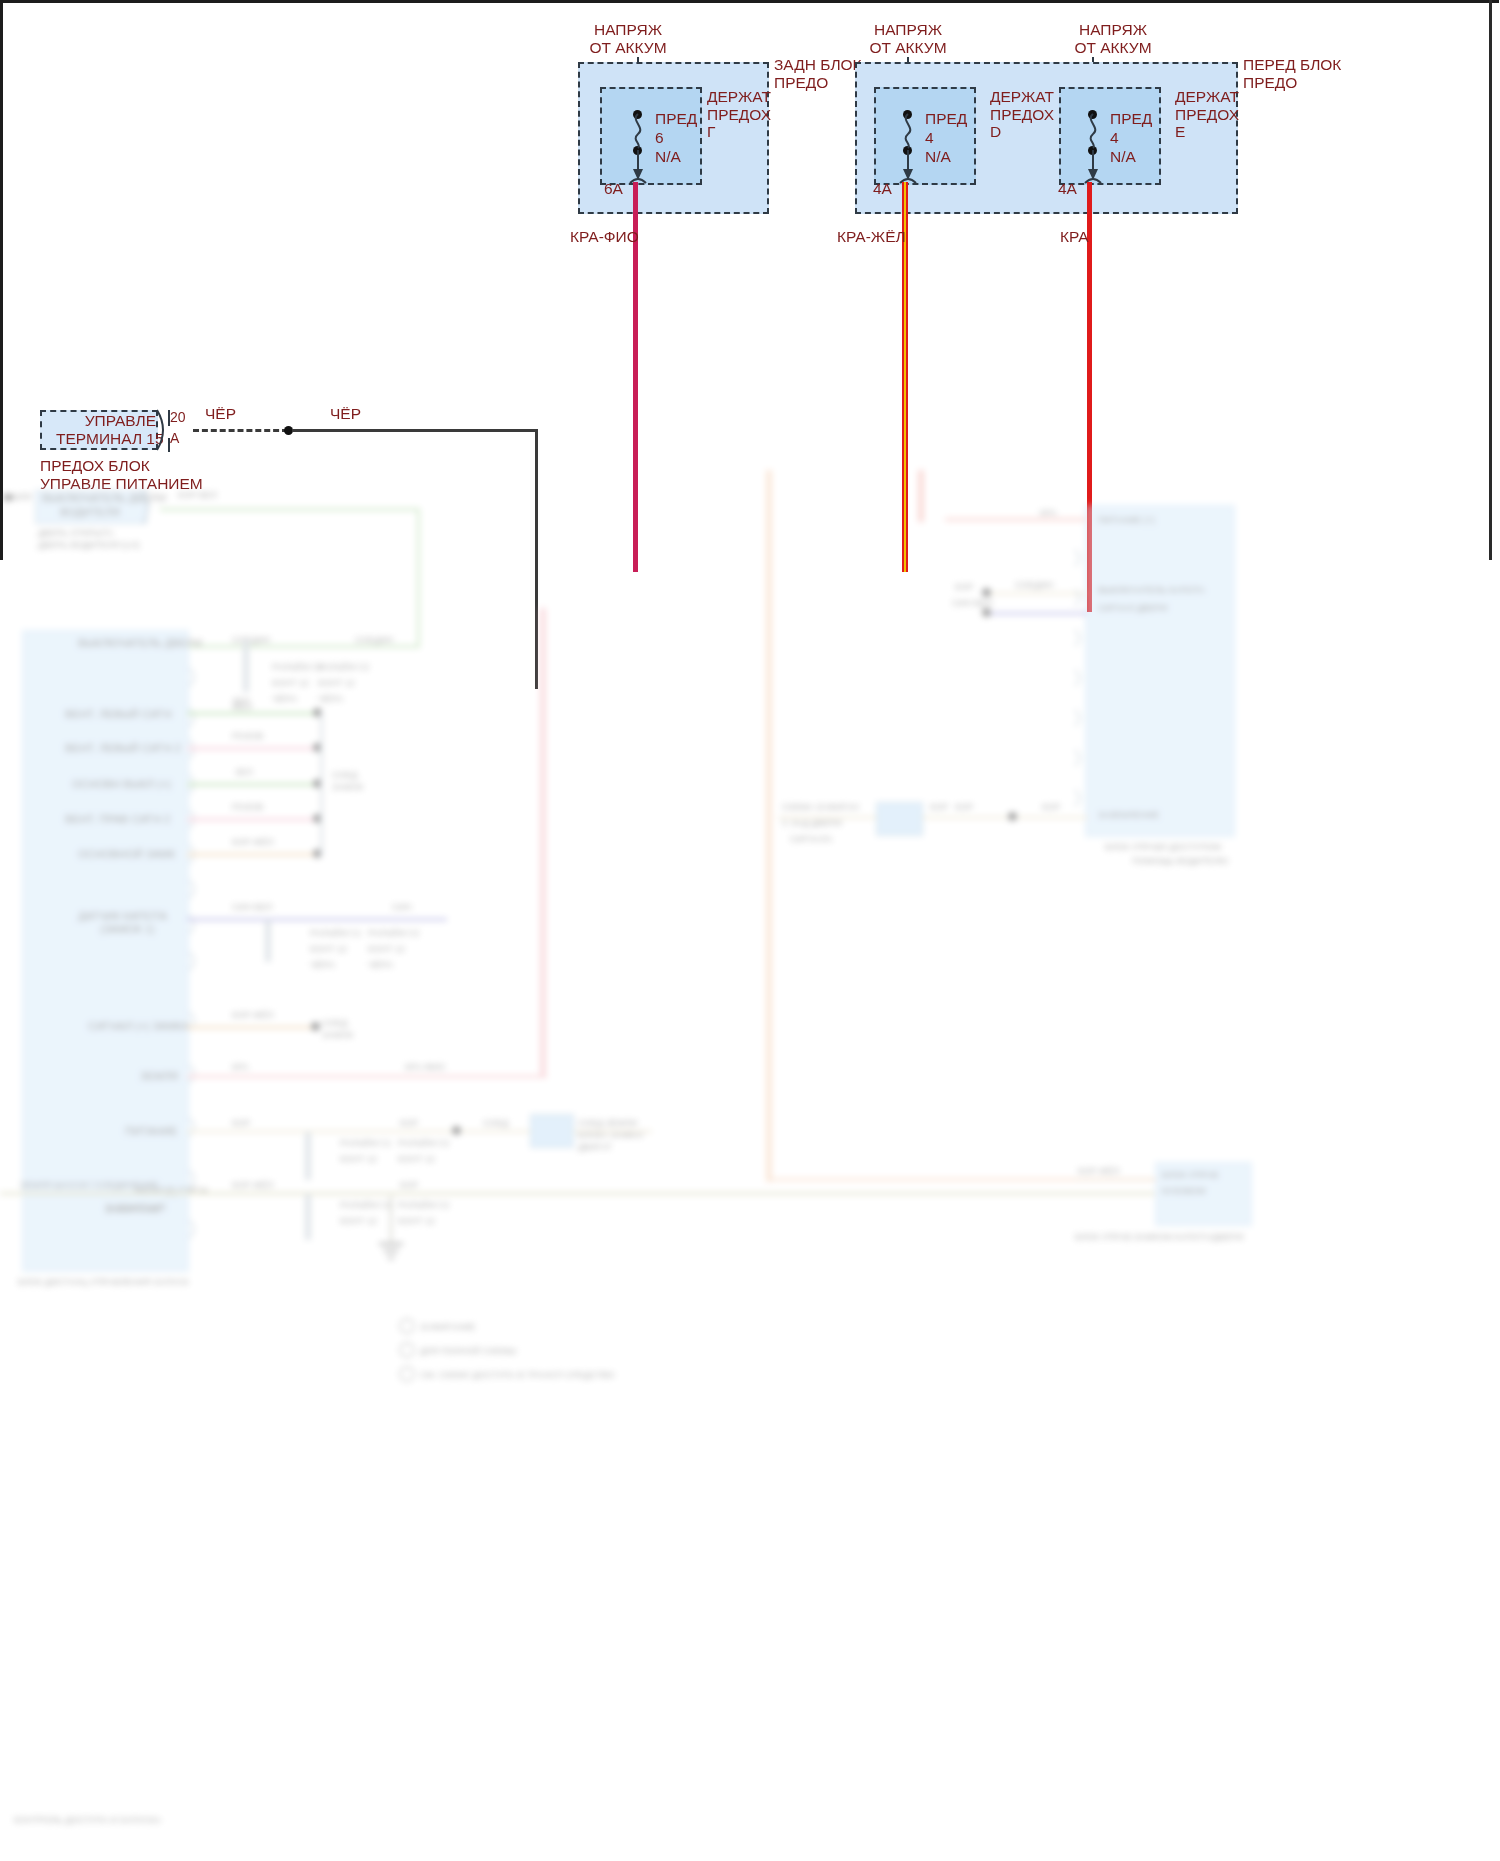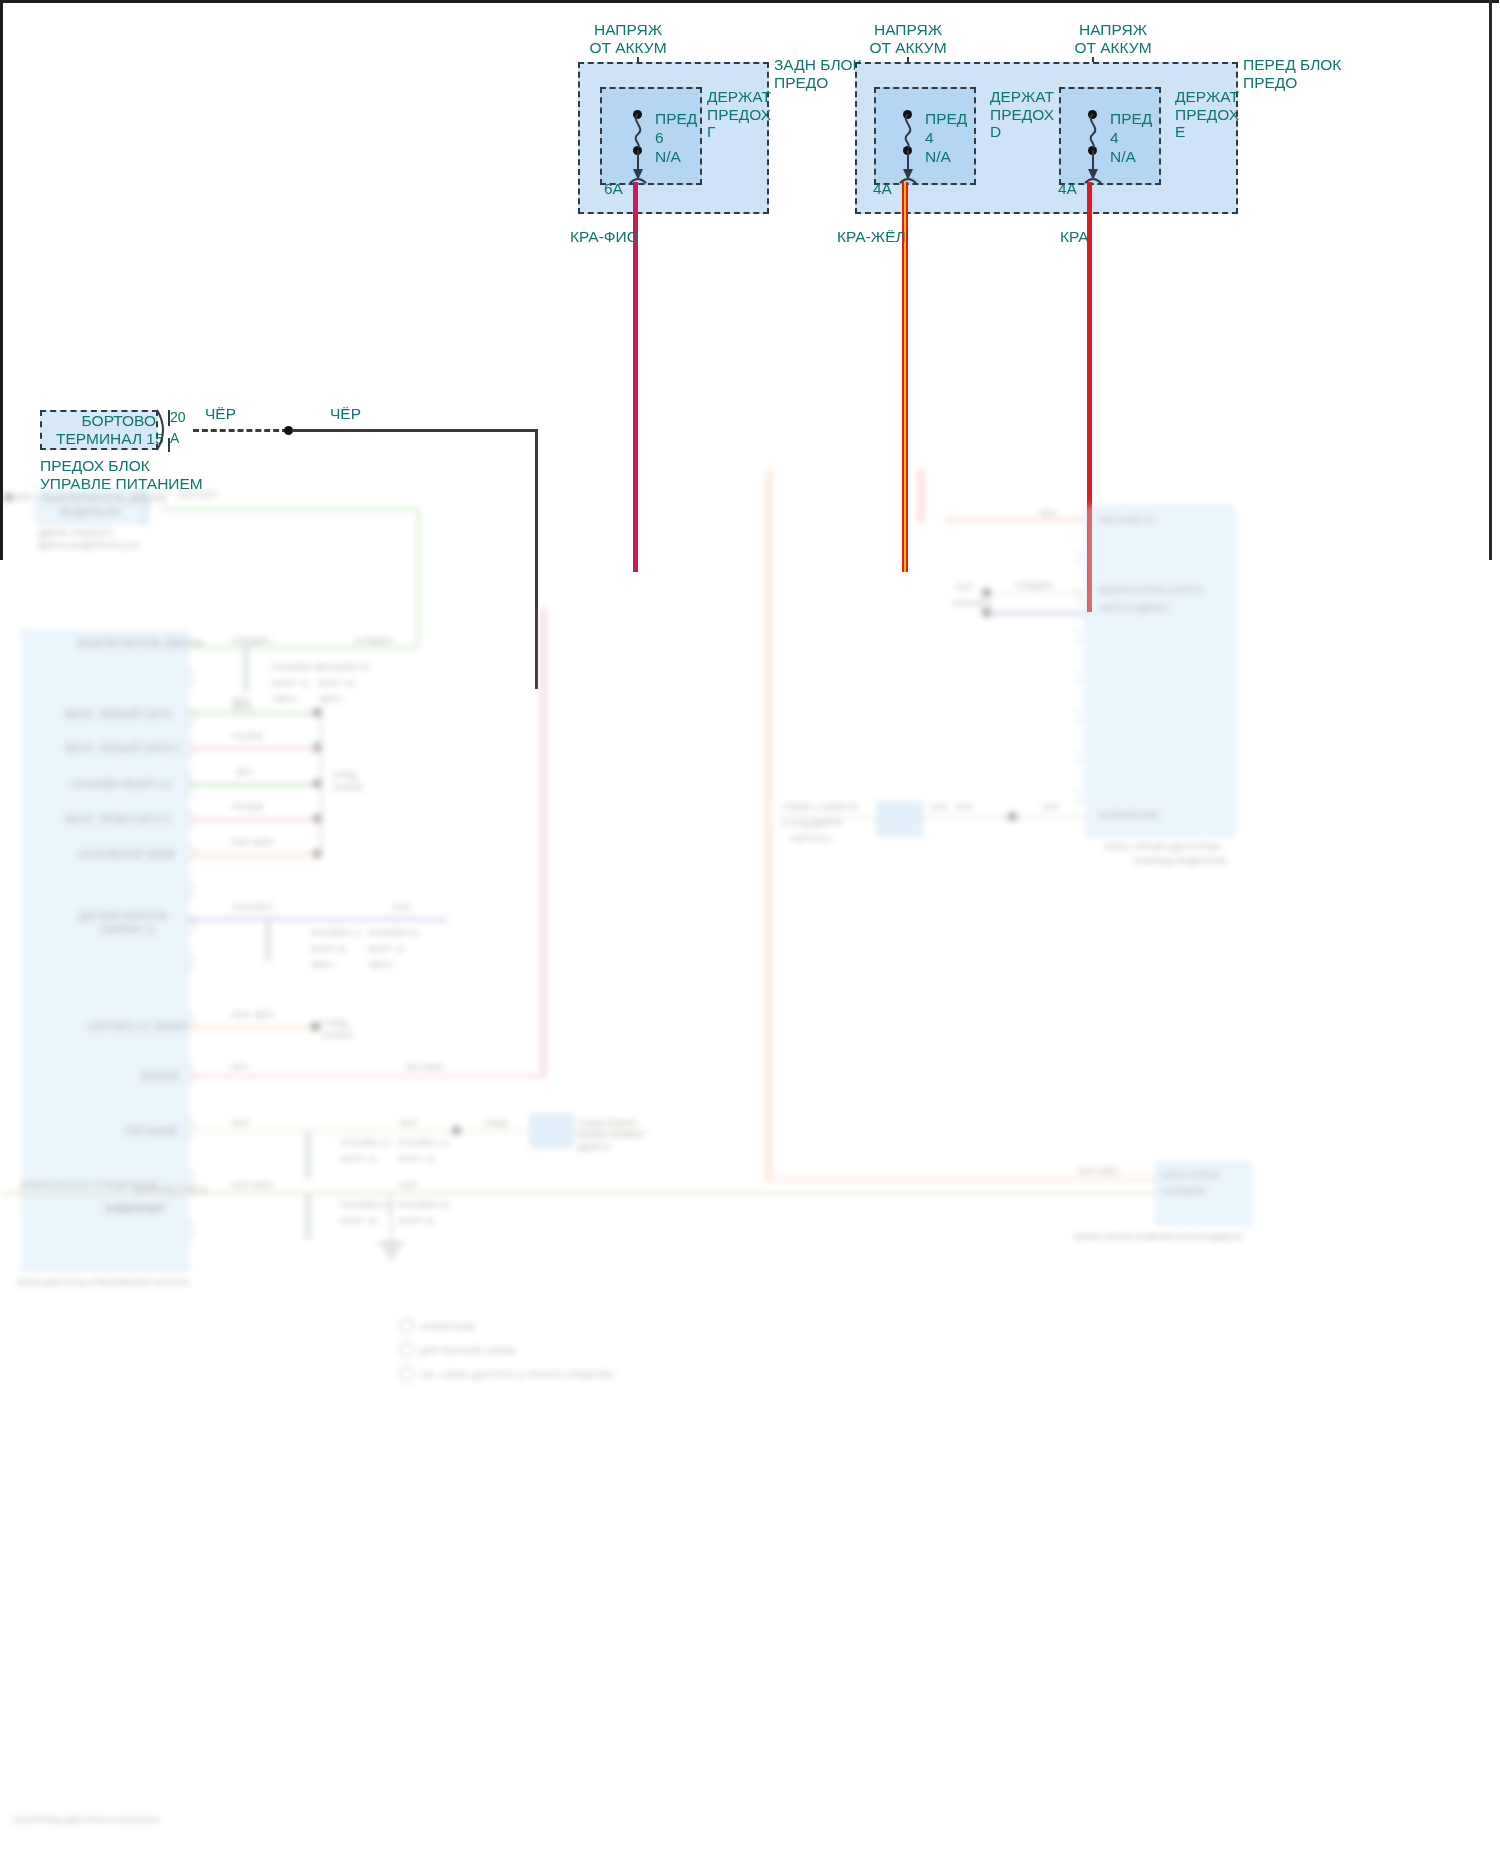--- a/index.html
+++ b/index.html
@@ -8,21 +8,21 @@
 
   
   .frame-top{position:absolute;left:0;top:0;width:1499px;height:3px;background:#1d1d1d;}
   .frame-left{position:absolute;left:0;top:0;width:3px;height:560px;background:#1d1d1d;}
   .frame-right{position:absolute;left:1489px;top:0;width:3px;height:560px;background:#2a2a2a;}
 
   
   .dashed-box{position:absolute;border:2.5px dashed #2f3a45;background:#cfe3f7;box-sizing:border-box;}
   .dashed-inner{position:absolute;border:2.5px dashed #2f3a45;background:#b4d6f2;box-sizing:border-box;}
 
-  .lbl{position:absolute;color:#0f766e;font-size:15.5px;line-height:17.5px;white-space:pre;}
+  .lbl{position:absolute;color:#7f1d1d;font-size:15.5px;line-height:17.5px;white-space:pre;}
   .lbl.small{font-size:14px;line-height:16px;}
   .lbl.c{text-align:center;}
 
   
   .vline{position:absolute;background:#2f3a45;width:2px;}
   .wire{position:absolute;}
   .dot{position:absolute;width:9px;height:9px;border-radius:50%;background:#111;}
 
   .fuse-squiggle{position:absolute;}
 
@@ -132,21 +132,21 @@
     <line x1="10" y1="0" x2="10" y2="24" stroke="#2f3a45" stroke-width="2"></line>
     <polygon points="10,30 5,19 15,19" fill="#2f3a45"></polygon>
     <path d="M2 33 q8 -8 16 0" stroke="#2f3a45" stroke-width="2" fill="none"></path>
   </svg>
   <div class="lbl" style="left:1058px;top:180px;">4A</div>
 
   <div class="wire" style="left:1087px;top:182px;width:5px;height:430px;background:#e01b1b;"></div>
   <div class="lbl" style="left:1060px;top:228px;">КРА</div>
 
   <div class="dashed-box" style="left:40px;top:410px;width:118px;height:40px;background:#d7e8f9;"></div>
-  <div class="lbl" style="left:78px;top:412px;text-align:right;width:78px;">БОРТОВО</div>
+  <div class="lbl" style="left:78px;top:412px;text-align:right;width:78px;">УПРАВЛЕ</div>
   <div class="lbl" style="left:56px;top:430px;text-align:right;width:100px;">ТЕРМИНАЛ 15</div>
 
   <div class="lbl" style="left:40px;top:457px;">ПРЕДОХ БЛОК</div>
   <div class="lbl" style="left:40px;top:475px;">УПРАВЛЕ ПИТАНИЕМ</div>
 
   <svg style="position:absolute;left:155px;top:408px;" width="18" height="44">
     <path d="M2 2 q12 20 0 40" stroke="#2f3a45" stroke-width="2" fill="none"></path>
     <line x1="14" y1="2" x2="14" y2="18" stroke="#2f3a45" stroke-width="2"></line>
     <line x1="14" y1="30" x2="14" y2="44" stroke="#2f3a45" stroke-width="2"></line>
   </svg>

